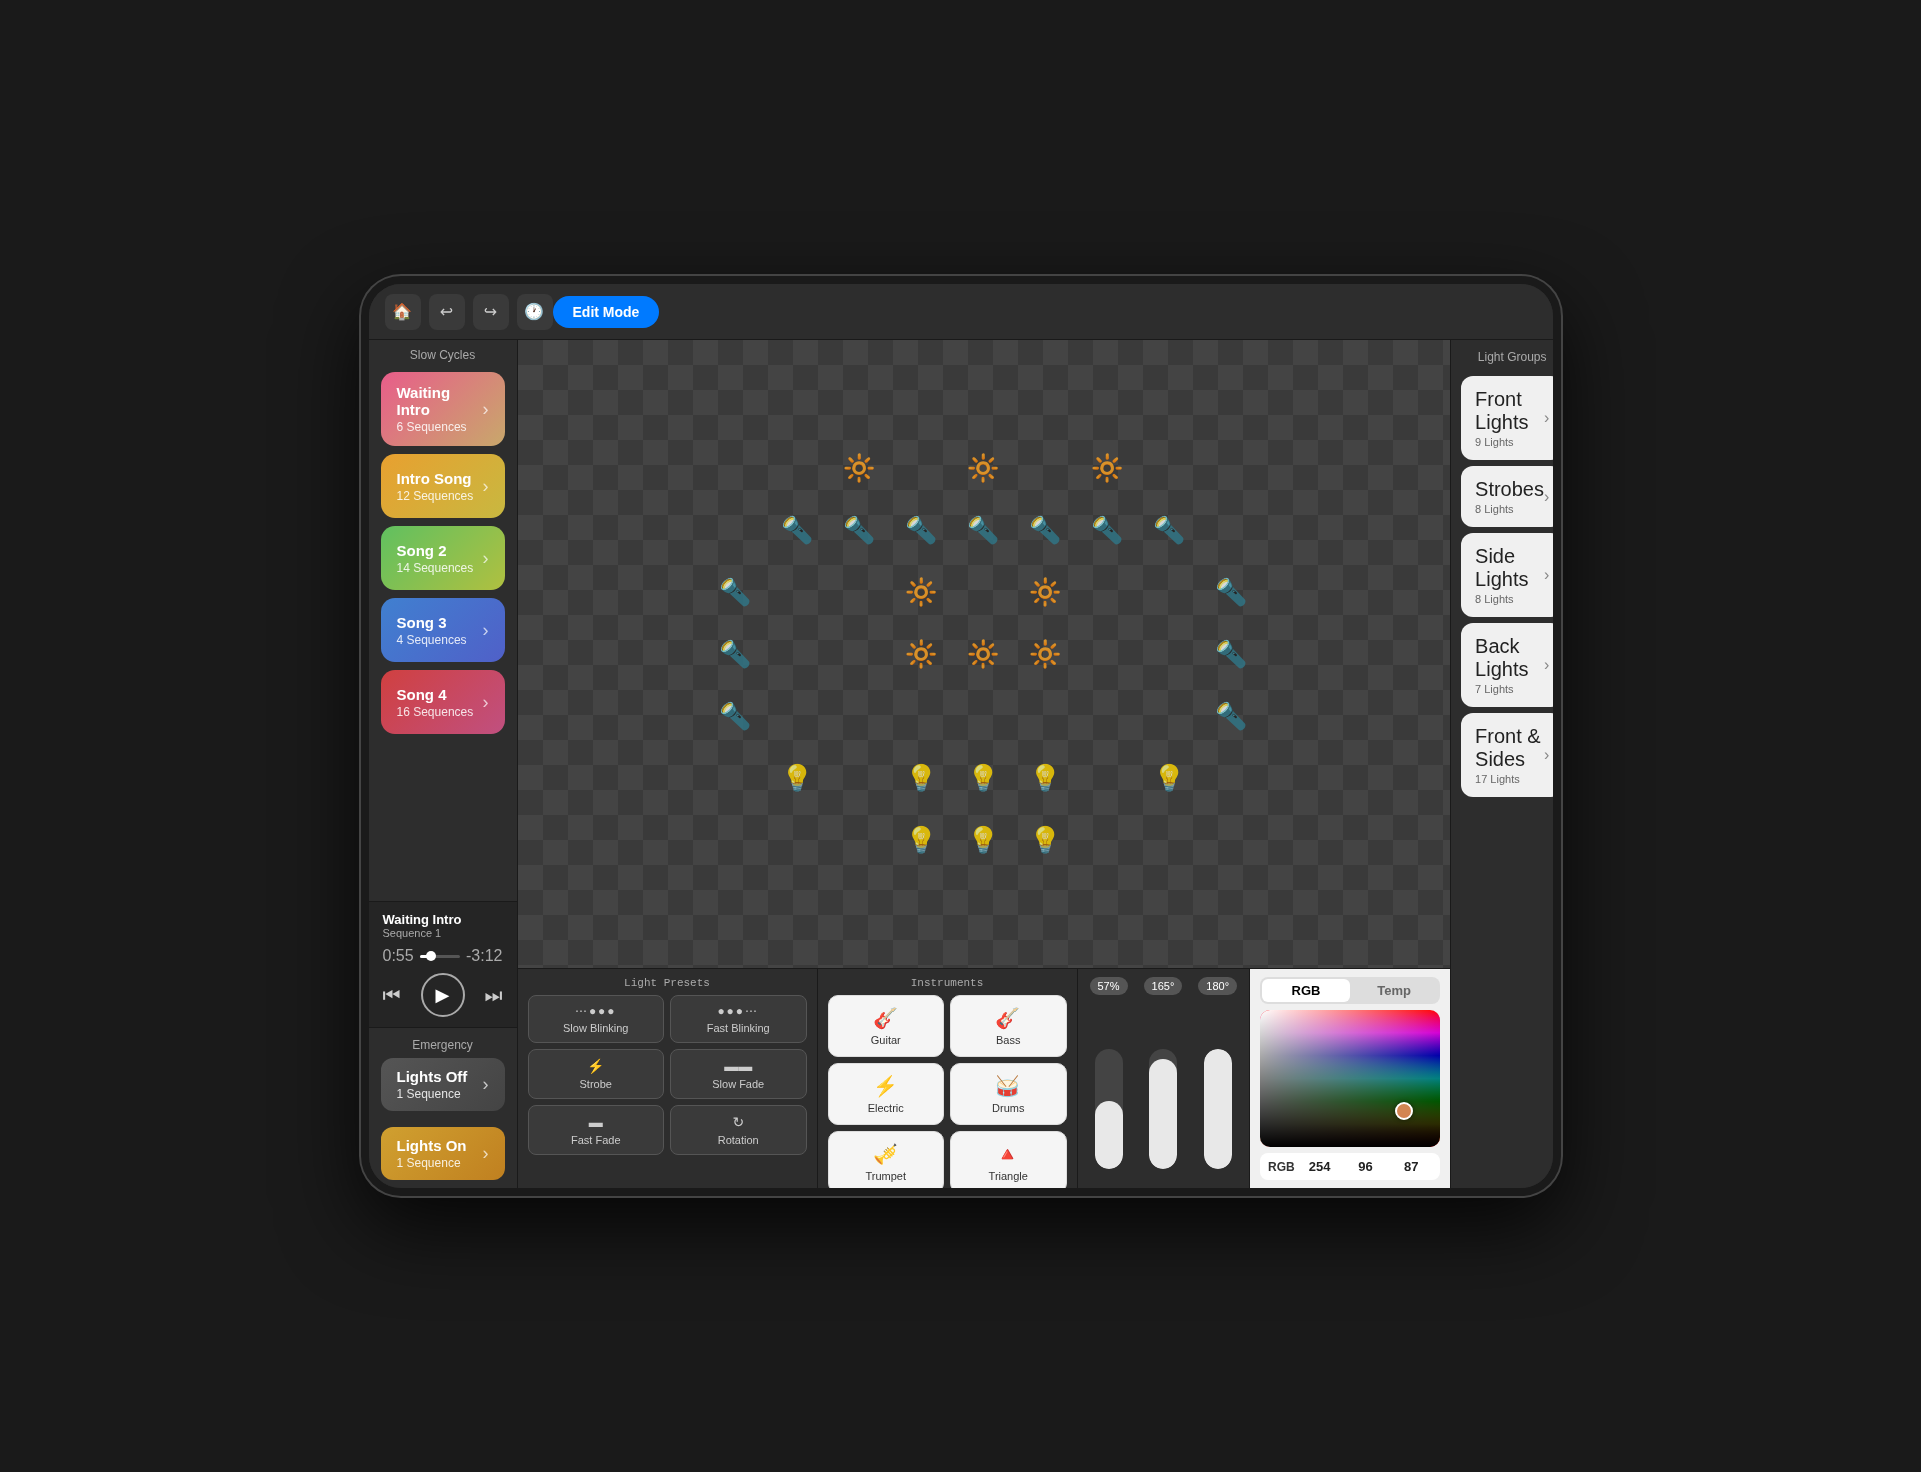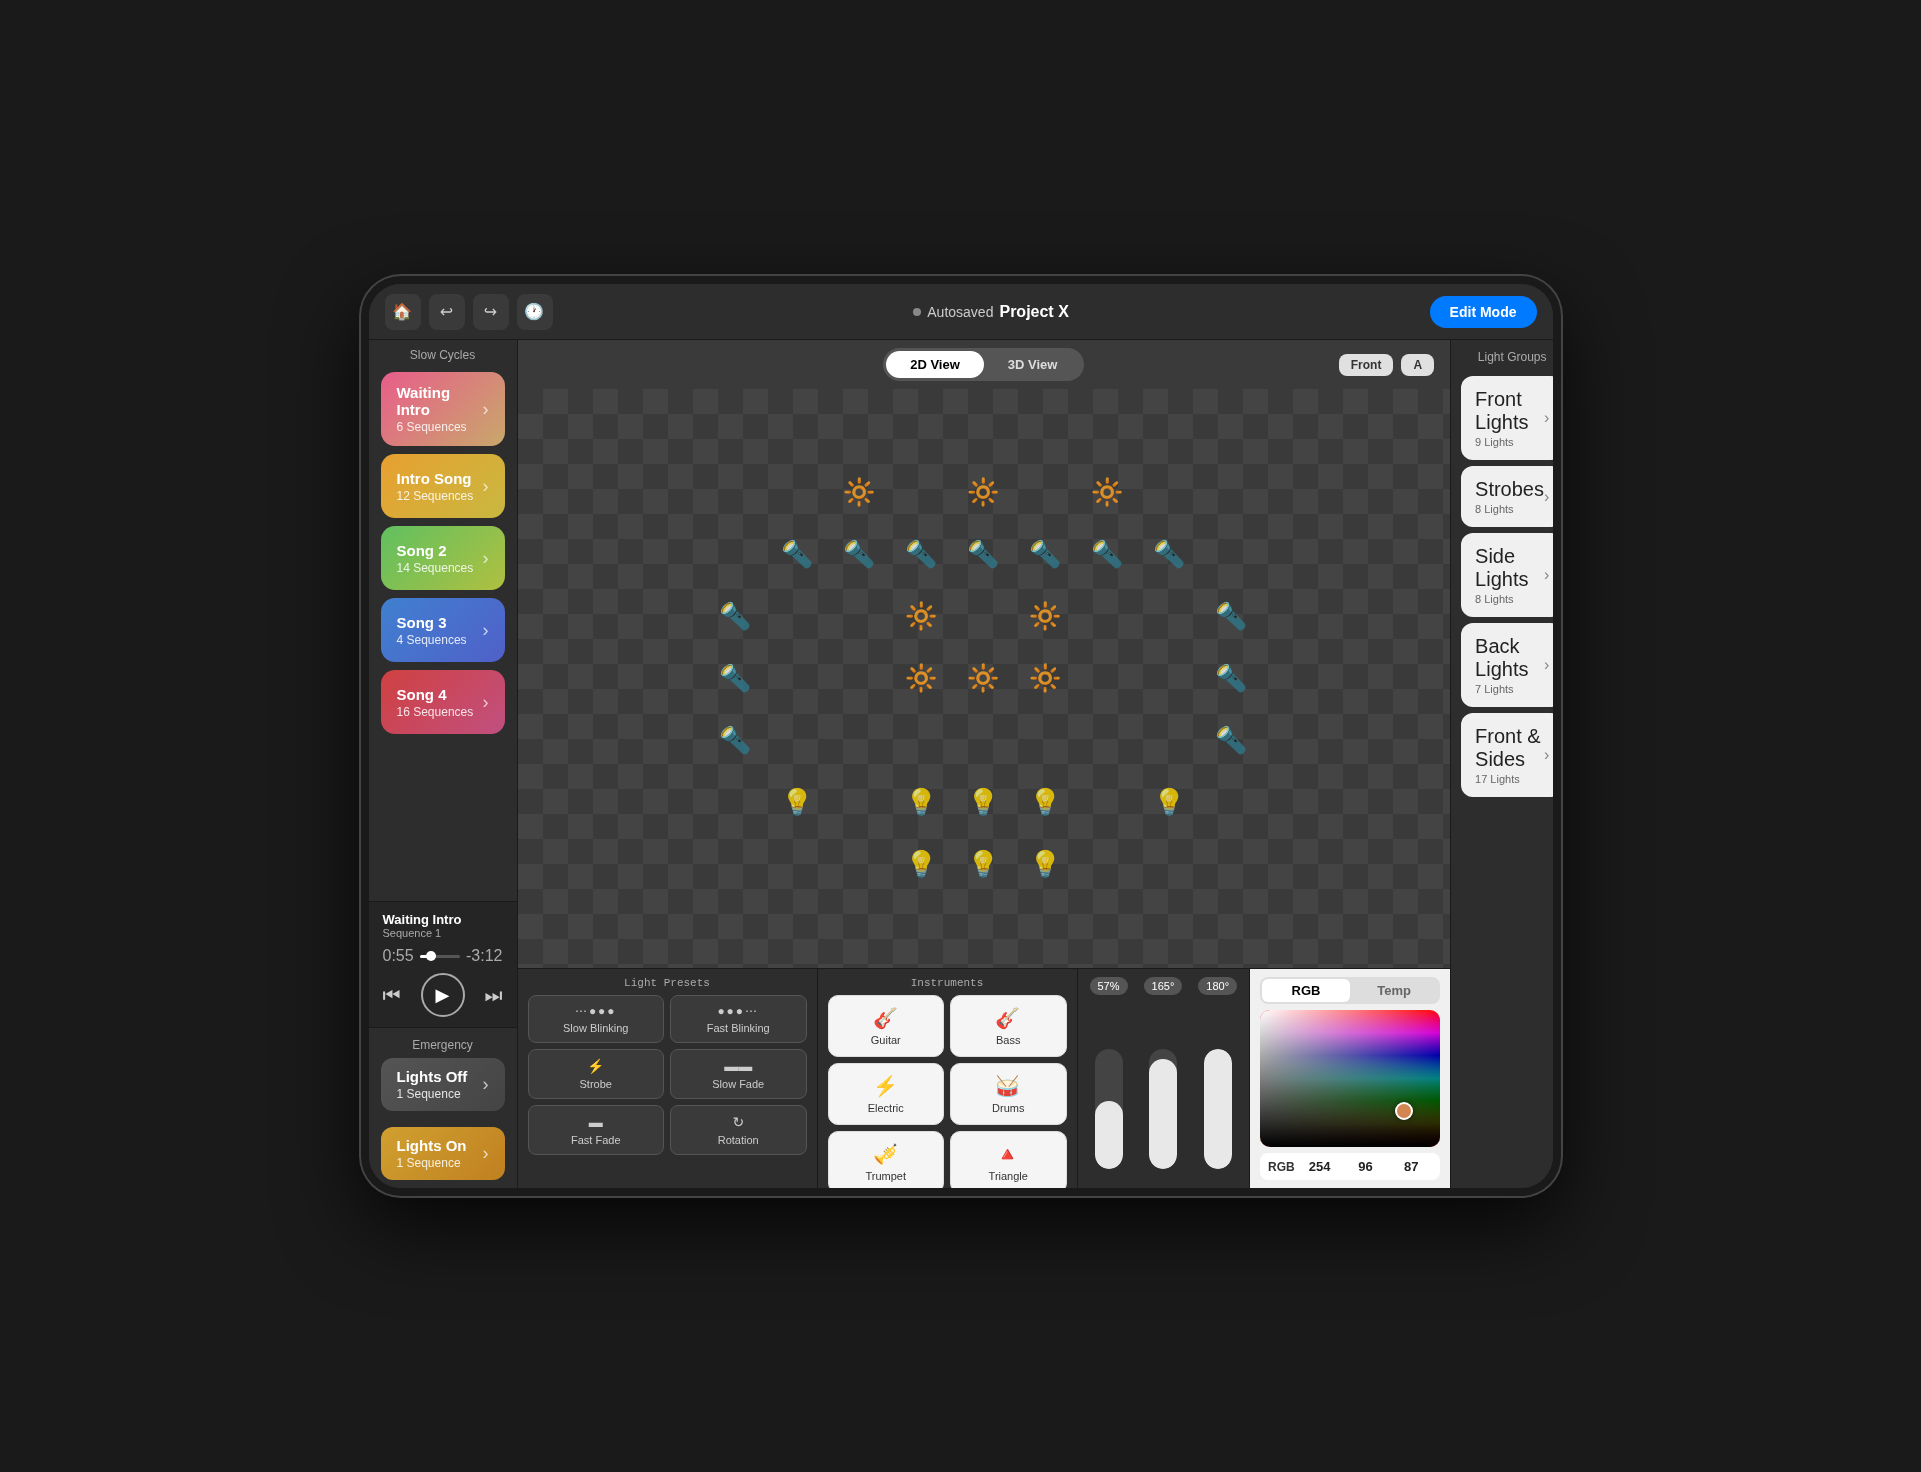--- a/index.html
+++ b/index.html
@@ -491,25 +491,20 @@
 
 <div class="tablet-frame">
 
   <div class="top-bar">
     <div class="top-bar-left">
       <button class="icon-btn">🏠</button>
       <button class="icon-btn">↩</button>
       <button class="icon-btn">↪</button>
       <button class="icon-btn">🕐</button>
     </div>
-    <div class="top-bar-center">
-      <span class="autosaved-dot"></span>
-      <span>Autosaved</span>
-      <span class="project-name">Project X</span>
-    </div>
     <div class="top-bar-right">
       <button class="edit-mode-btn">Edit Mode</button>
     </div>
   </div>
 
   <div class="main-content">
 
     <div class="left-sidebar">
       <div class="sidebar-section-title">Slow Cycles</div>
       <div class="light-cycles-list">
@@ -583,30 +578,20 @@
               <div class="cycle-item-name">Lights On</div>
               <div class="cycle-item-seq">1 Sequence</div>
             </div>
             <span class="cycle-chevron">›</span>
           </div>
         </div>
       </div>
     </div>
 
     <div class="center-panel">
-      <div class="top-view-row">
-        <div class="view-toggle-container">
-          <button class="view-btn active">2D View</button>
-          <button class="view-btn inactive">3D View</button>
-        </div>
-        <div class="front-nav-btns">
-          <button class="nav-btn">Front</button>
-          <button class="nav-btn">A</button>
-        </div>
-      </div>
 
       <div class="stage-area">
         <div style="display:grid; grid-template-columns: repeat(9,56px); grid-template-rows: repeat(7,56px); gap:6px;">
 
           <div class="light-fixture empty"></div>
           <div class="light-fixture empty"></div>
           <div class="light-fixture">🔆</div>
           <div class="light-fixture empty"></div>
           <div class="light-fixture">🔆</div>
           <div class="light-fixture empty"></div>

